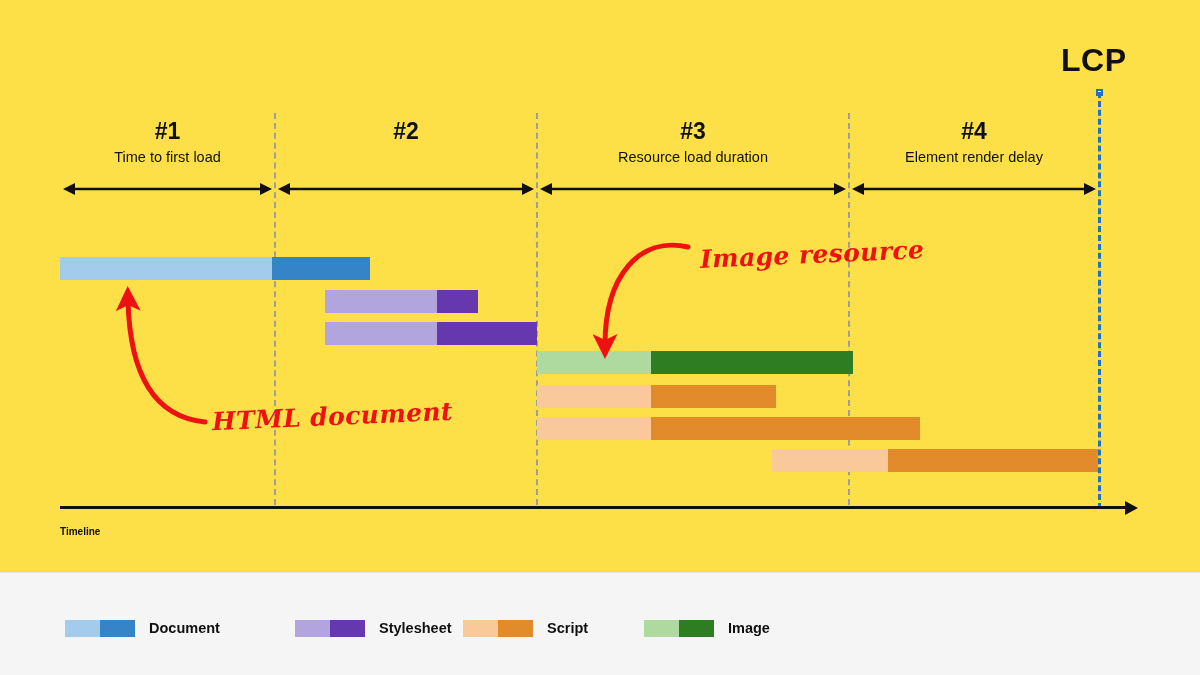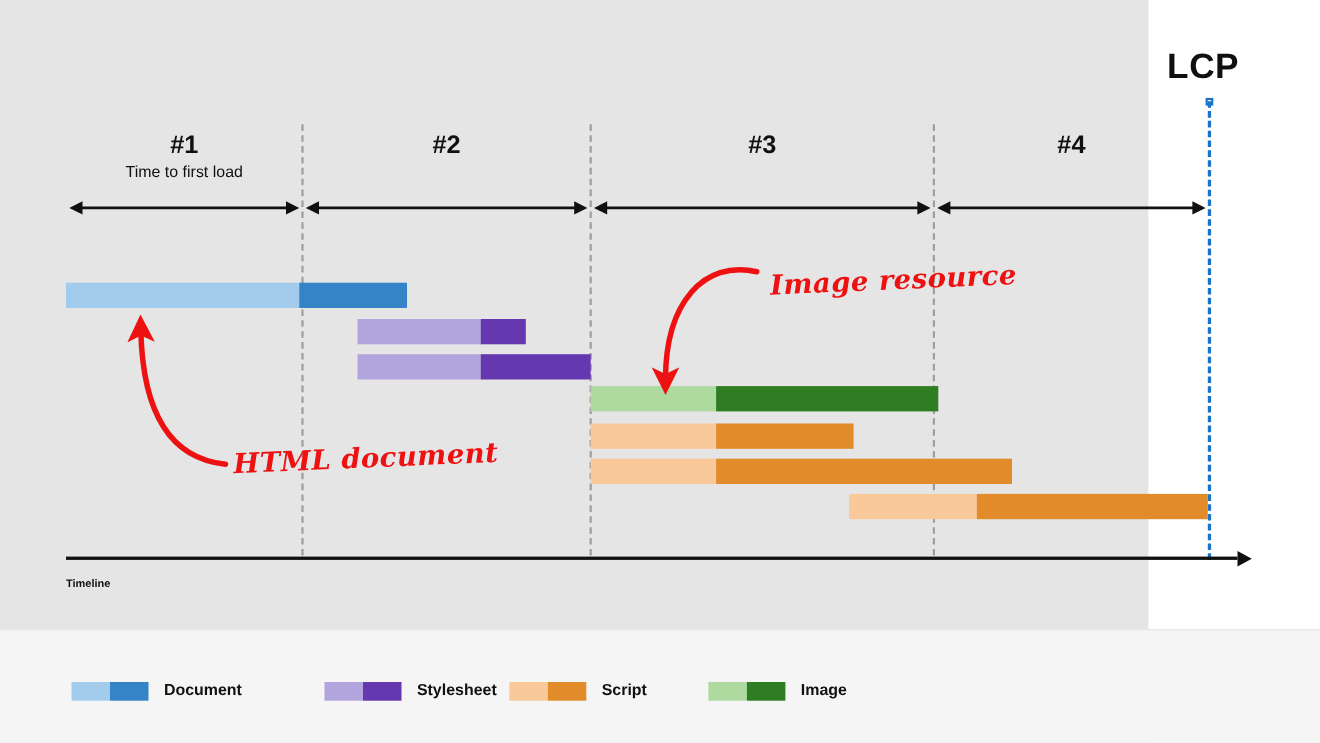--- a/index.html
+++ b/index.html
@@ -9,23 +9,23 @@
   }
   body {
     width: 1200px;
     height: 675px;
     background: #ffffff;
     font-family: "Liberation Sans", sans-serif;
     overflow: hidden;
   }
   #stage {
     position: relative;
-    width: 1044px;
+    width: 1200px;
     height: 675px;
-    background: #e5e5e5;
+    background: #fde047;
   }
 
   
   #chart {
     position: absolute;
     left: 0;
     top: 0;
     width: 1200px;
     height: 572px;
   }
@@ -198,28 +198,30 @@
         <div class="phase" style="left: 275px; top: 118px; width: 262px;">
           <div class="phase-num">#2</div>
         </div>
         <svg class="phase-arrow" width="256" height="16" style="left: 278px; top: 181px;">
           <line x1="9" y1="8" x2="247" y2="8" stroke="#101010" stroke-width="2.4"></line>
           <polygon points="0,8 12,2 12,14" fill="#101010"></polygon>
           <polygon points="256,8 244,2 244,14" fill="#101010"></polygon>
         </svg>
         <div class="phase" style="left: 537px; top: 118px; width: 312px;">
           <div class="phase-num">#3</div>
+          <div class="phase-name">Resource load duration</div>
         </div>
         <svg class="phase-arrow" width="306" height="16" style="left: 540px; top: 181px;">
           <line x1="9" y1="8" x2="297" y2="8" stroke="#101010" stroke-width="2.4"></line>
           <polygon points="0,8 12,2 12,14" fill="#101010"></polygon>
           <polygon points="306,8 294,2 294,14" fill="#101010"></polygon>
         </svg>
         <div class="phase" style="left: 849px; top: 118px; width: 250px;">
           <div class="phase-num">#4</div>
+          <div class="phase-name">Element render delay</div>
         </div>
         <svg class="phase-arrow" width="244" height="16" style="left: 852px; top: 181px;">
           <line x1="9" y1="8" x2="235" y2="8" stroke="#101010" stroke-width="2.4"></line>
           <polygon points="0,8 12,2 12,14" fill="#101010"></polygon>
           <polygon points="244,8 232,2 232,14" fill="#101010"></polygon>
         </svg>
       </div>
 
     <div id="bars">
         <div class="bar" style="left: 60px; top: 257px; width: 310px;">

